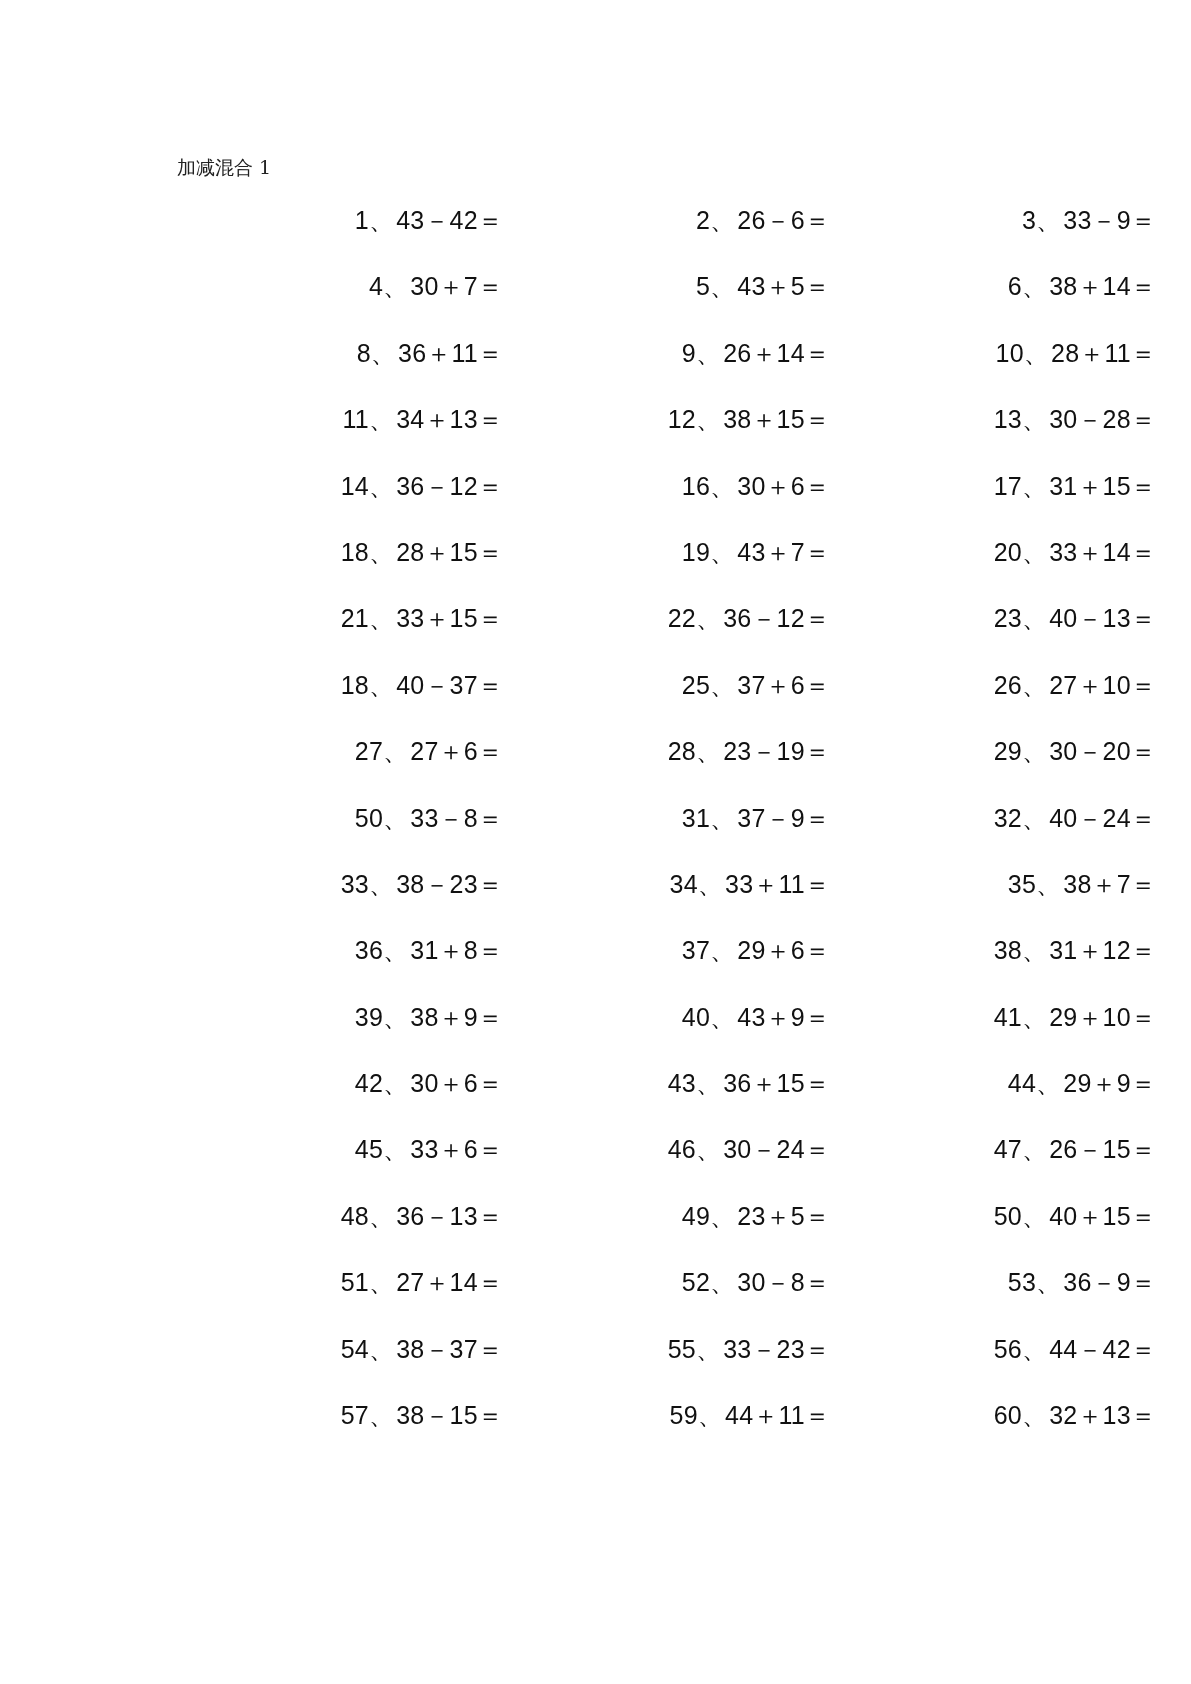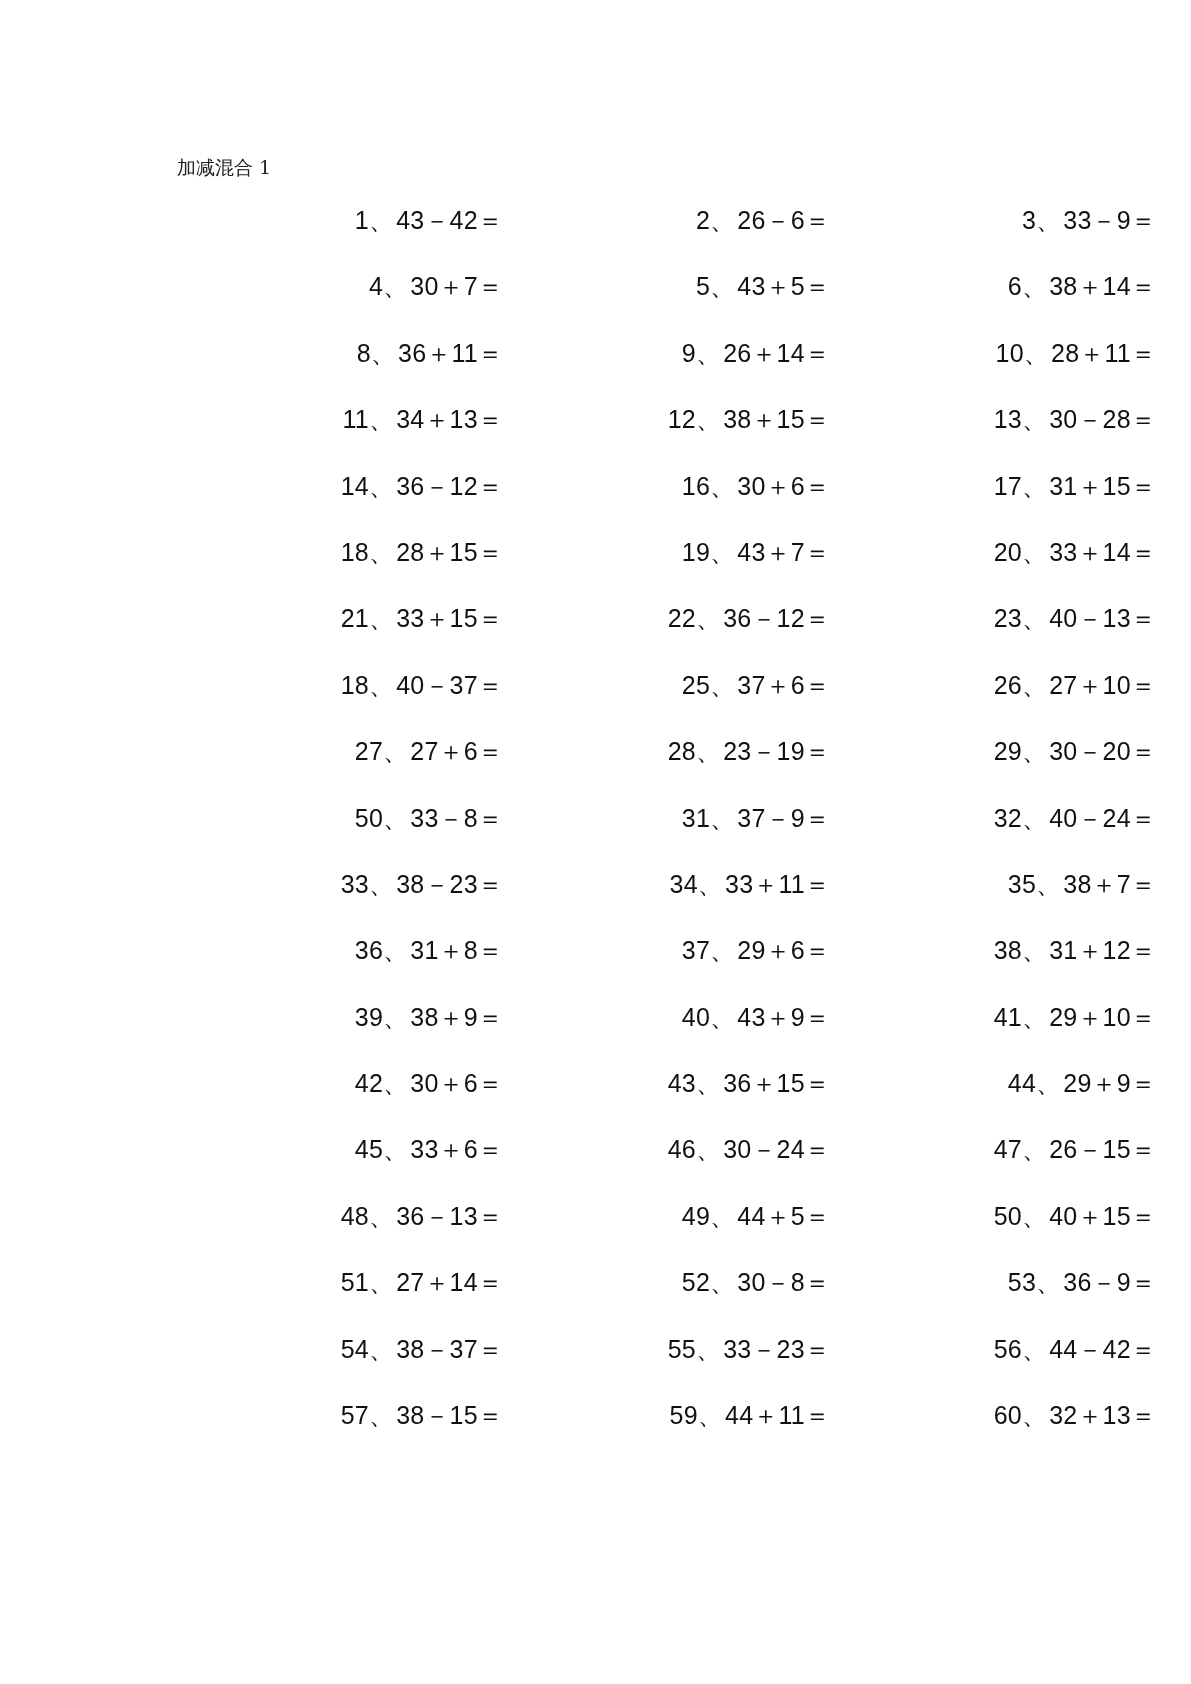--- a/index.html
+++ b/index.html
@@ -191,21 +191,21 @@
       <div class="problem">
     <span class="num">46</span><span class="sep">、</span><span class="expr">30－24＝</span>
   </div>
       <div class="problem">
     <span class="num">47</span><span class="sep">、</span><span class="expr">26－15＝</span>
   </div>
       <div class="problem">
     <span class="num">48</span><span class="sep">、</span><span class="expr">36－13＝</span>
   </div>
       <div class="problem">
-    <span class="num">49</span><span class="sep">、</span><span class="expr">44＋5＝</span>
+    <span class="num">49</span><span class="sep">、</span><span class="expr">23＋5＝</span>
   </div>
       <div class="problem">
     <span class="num">50</span><span class="sep">、</span><span class="expr">40＋15＝</span>
   </div>
       <div class="problem">
     <span class="num">51</span><span class="sep">、</span><span class="expr">27＋14＝</span>
   </div>
       <div class="problem">
     <span class="num">52</span><span class="sep">、</span><span class="expr">30－8＝</span>
   </div>

